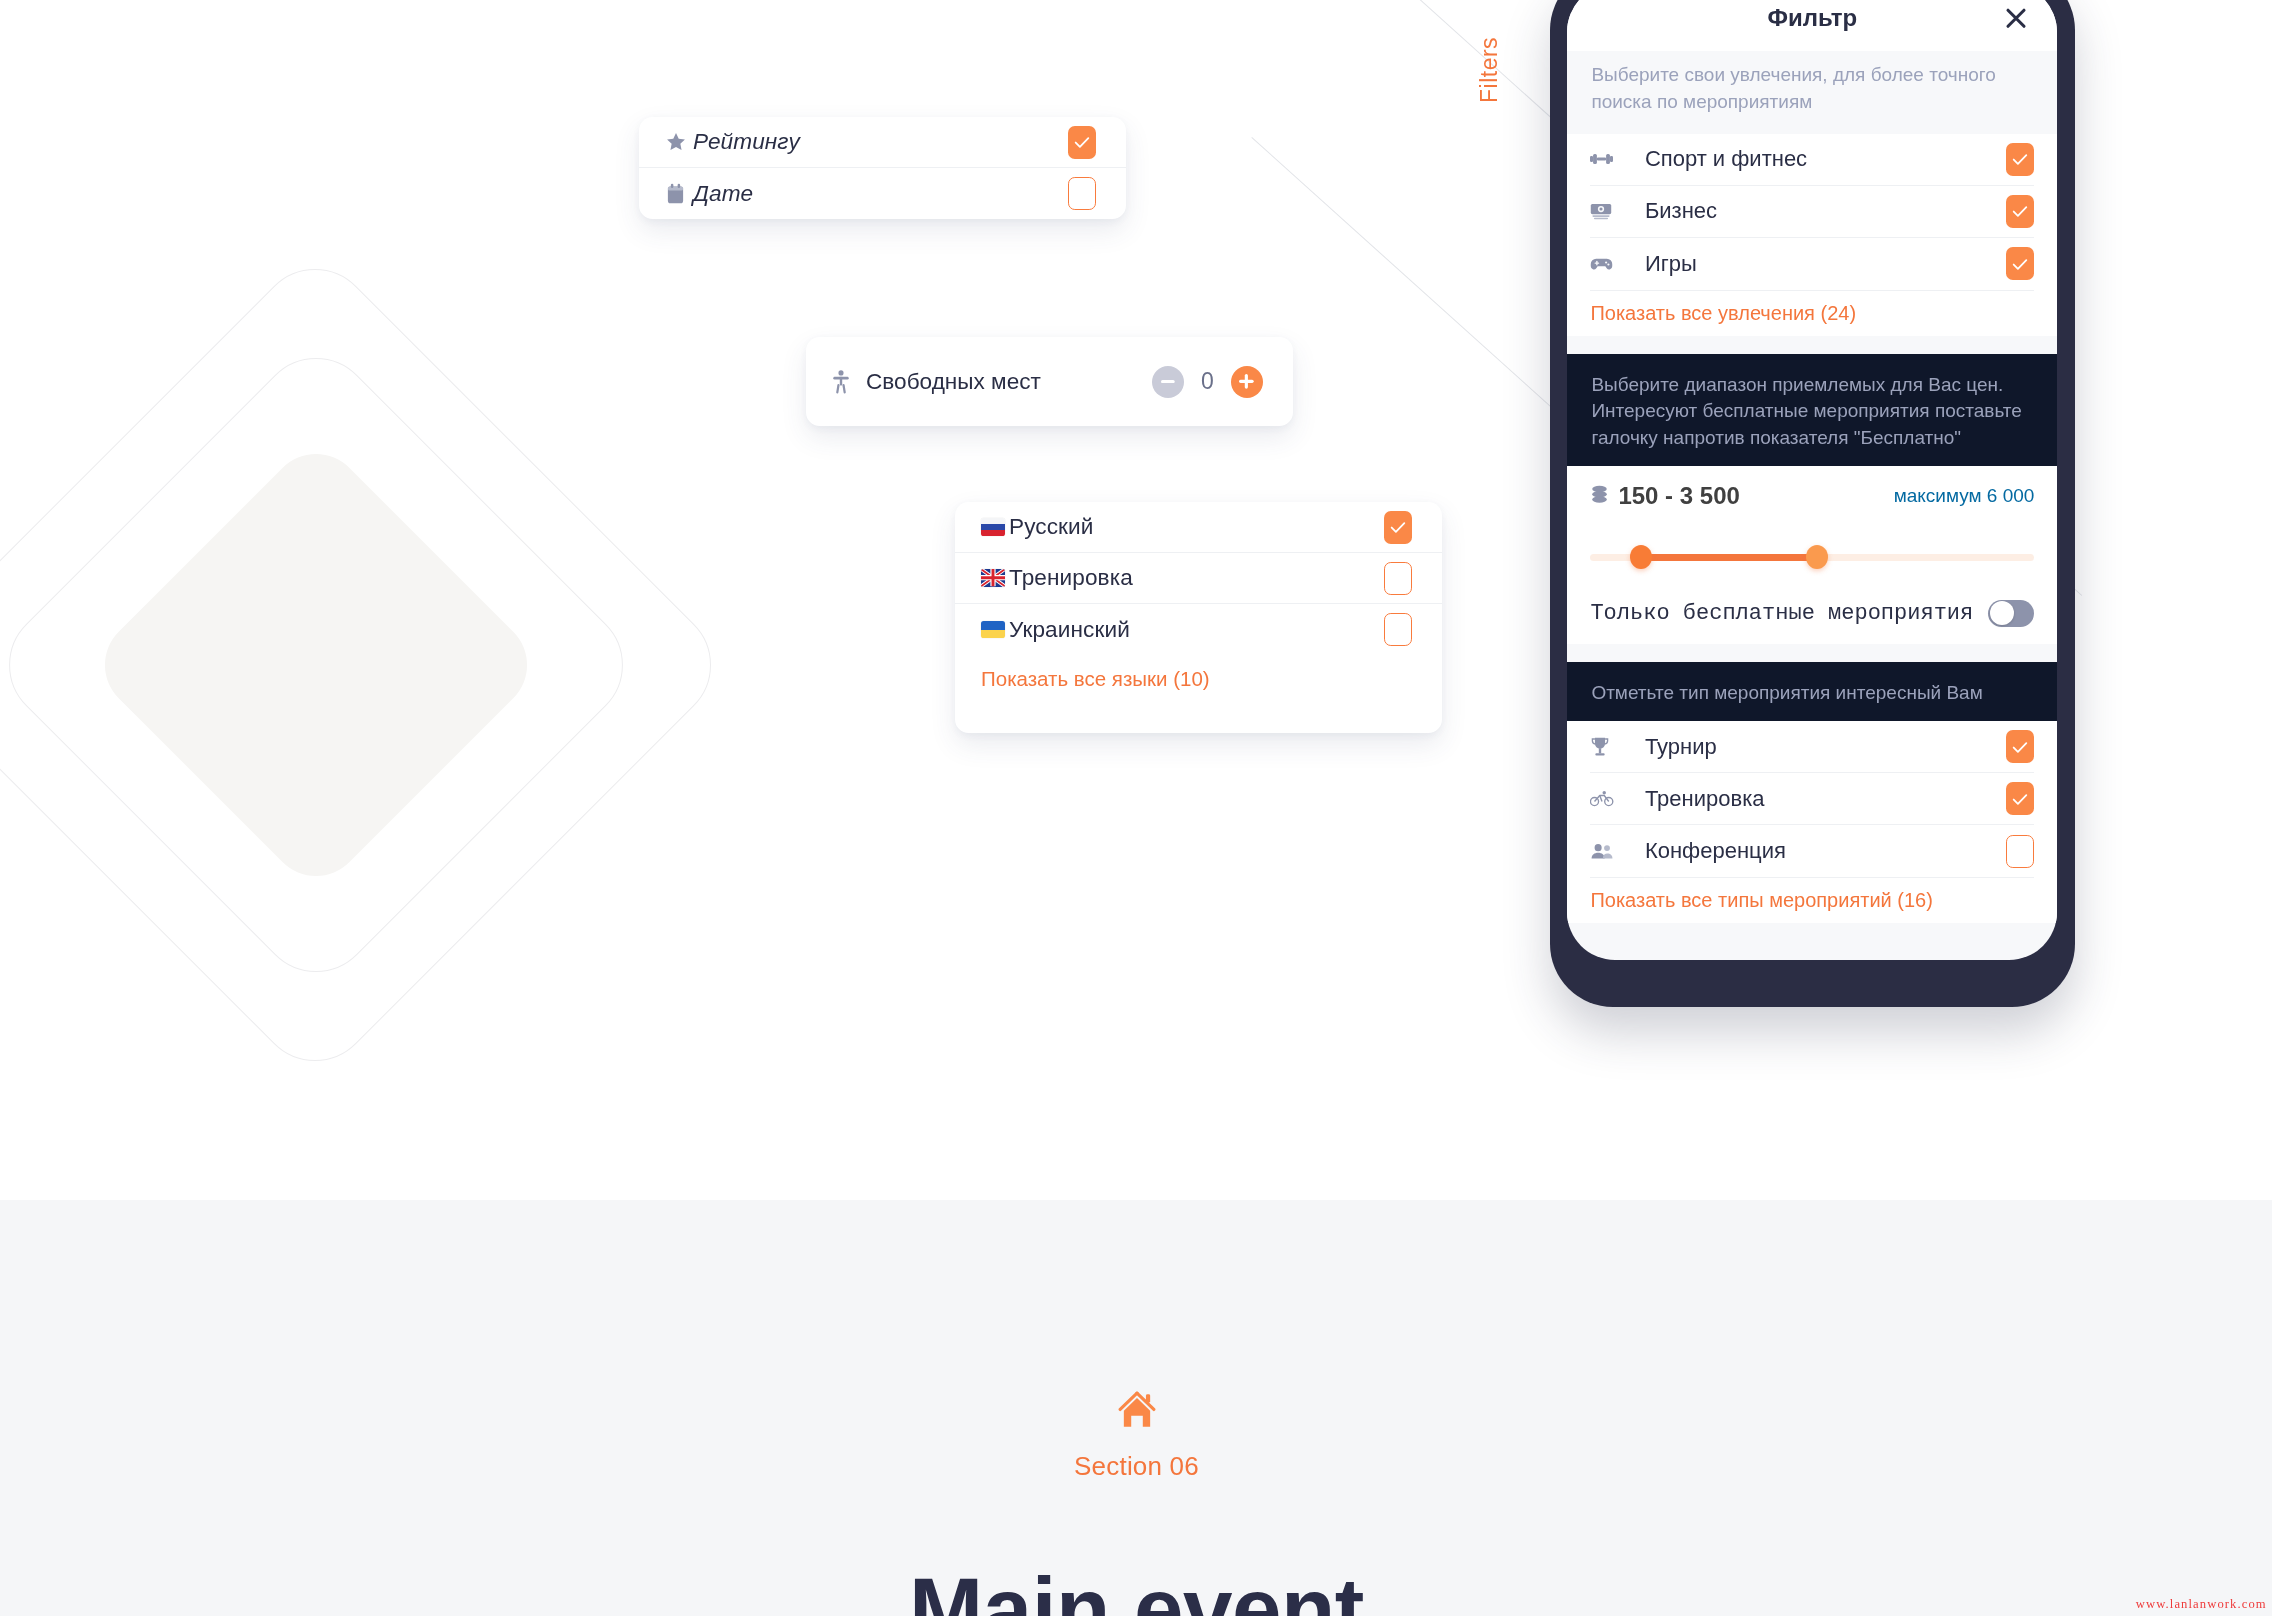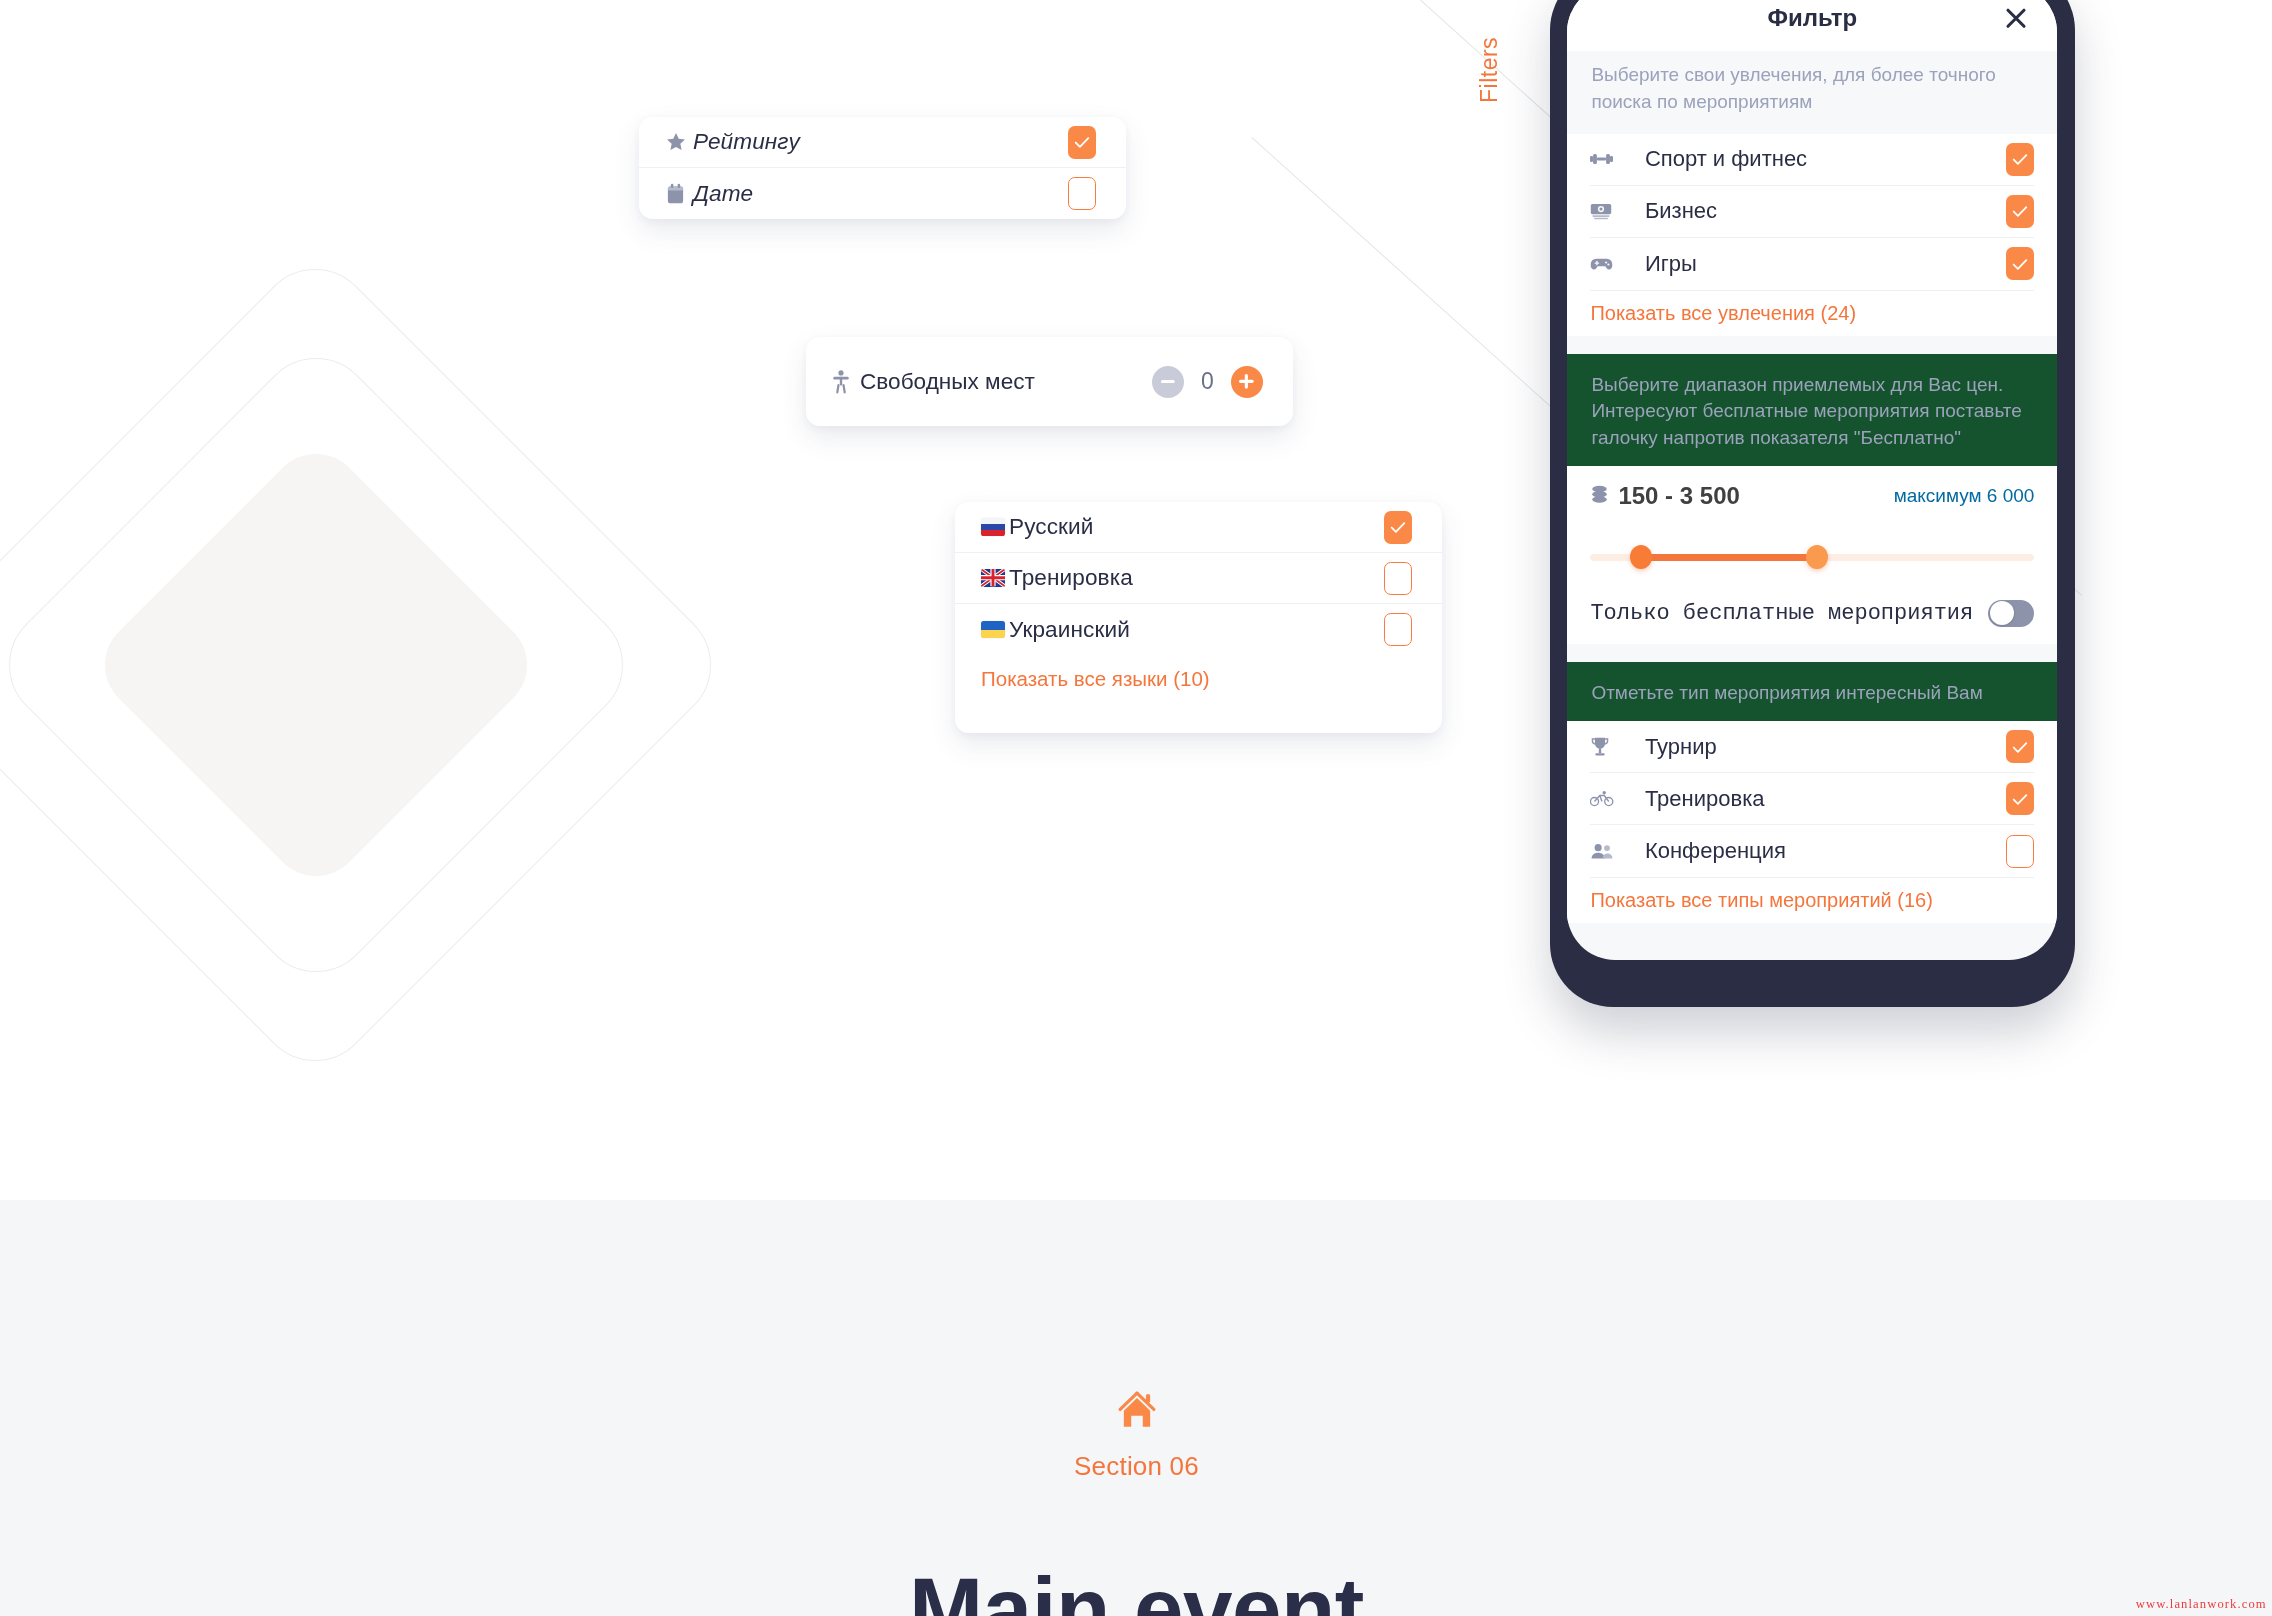--- a/index.html
+++ b/index.html
@@ -66,21 +66,21 @@
     font-size:20.5px; color:#f4763c; text-decoration:none; white-space:nowrap;
   }
 
   
   #card-sort { left:639px; top:117px; width:487px; height:102px; padding:0;font-style:italic; }
   #card-sort .row { height:51px; }
 
   
   #card-seats { left:806px; top:337px; width:487px; height:89px; }
   #card-seats .inner {
-    display:flex; align-items:center; height:89px; padding:0 30.5px 0 26px;
+    display:flex; align-items:center; height:89px; padding:0 30.5px 0 26px;gap:6px;
   }
   #card-seats .lbl { flex:1 1 auto; font-size:22.6px; color:#2a2e45; }
   .stepper { display:flex; align-items:center; gap:11.6px; }
   .stepbtn { width:32px; height:32px; border-radius:50%;
              display:flex; align-items:center; justify-content:center; }
   .stepbtn.minus { background:#c9cbd8; }
   .stepbtn.plus  { background:#fa8847; }
   .stepval { font-size:23px; color:#6a708a; min-width:23px; text-align:center; }
 
   
@@ -157,21 +157,21 @@
     position:relative; flex:0 0 46px;
   }
   .toggle .dot {
     position:absolute; left:1.6px; top:1.6px; width:24px; height:24px;
     border-radius:50%; background:#ffffff;
     box-shadow:0 1.1px 2.6px rgba(0,0,0,.16);
   }
 
   .ph-sep { height:18px; background:#f7f8fa; }
   .ph-sectnote {
-    background:#14532d; padding:18px 24px 14.7px 24px;
+    background:#0f172a; padding:18px 24px 14.7px 24px;
     font-size:19px; color:#9ba2bb; line-height:1.4;
   }
 
   
   #filters-label {
     position:absolute; left:1476px; top:103px;
     font-size:23px; color:#f4763c; letter-spacing:0.5px;
     transform: rotate(-90deg); transform-origin: 0 0;
     white-space:nowrap;
   }

